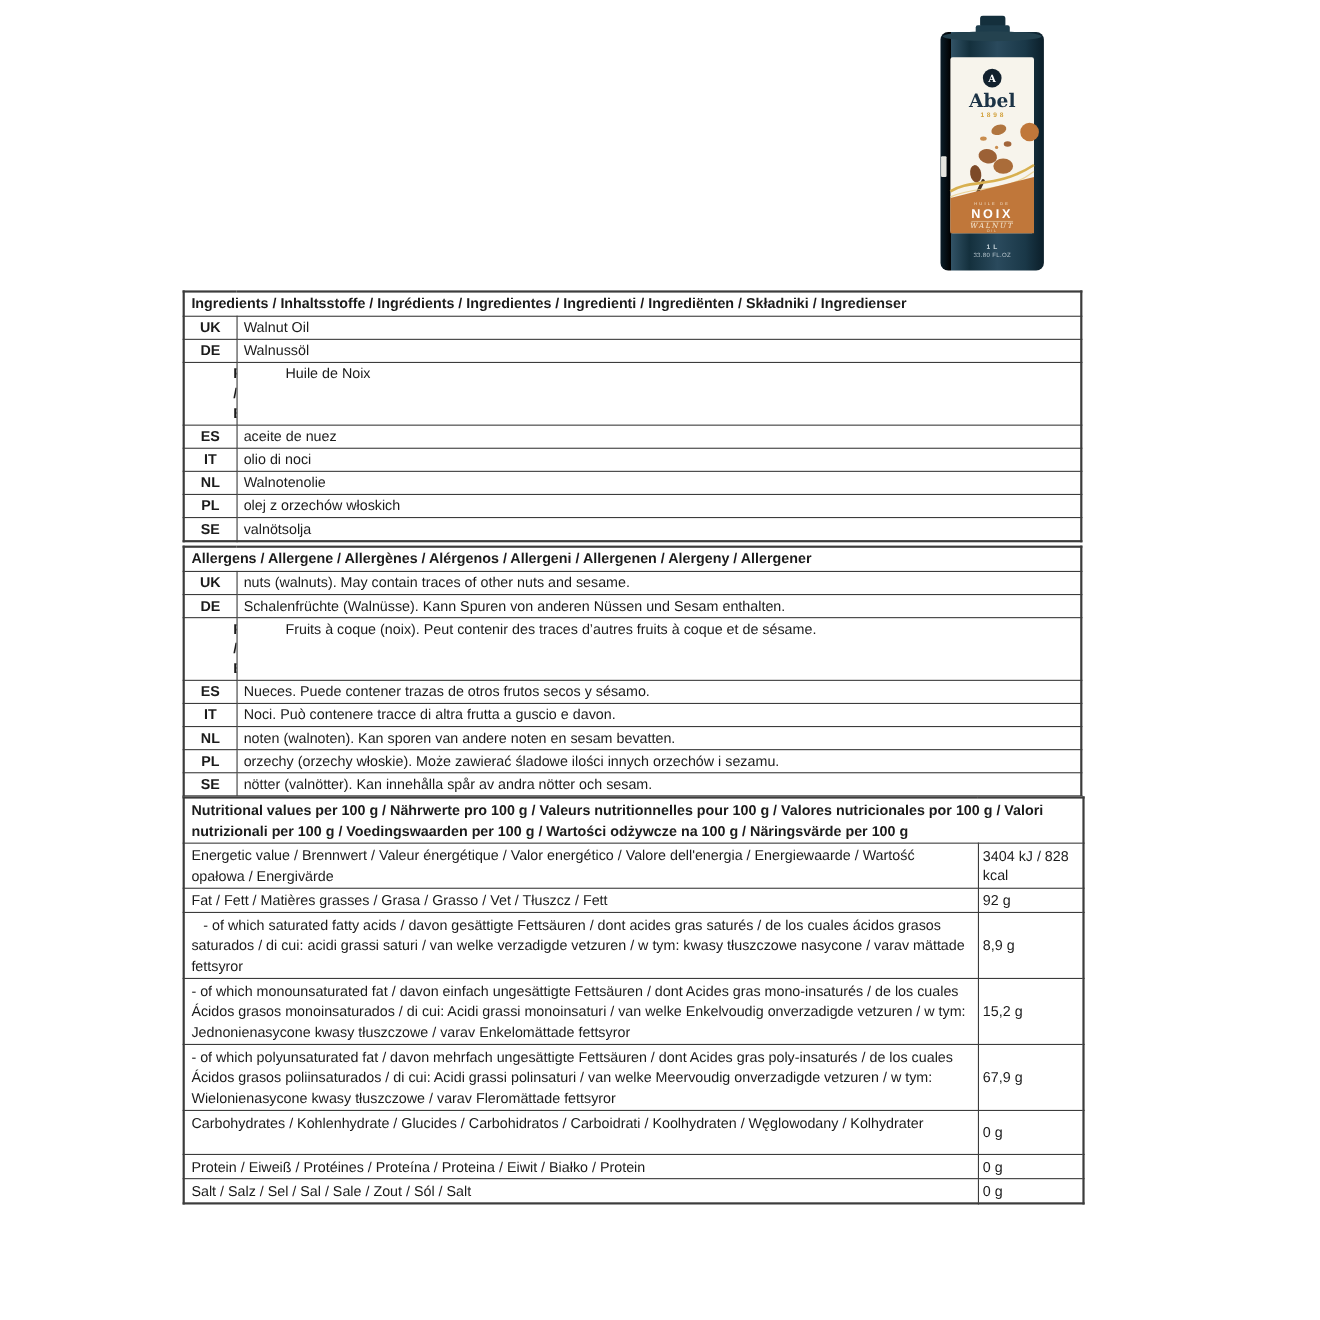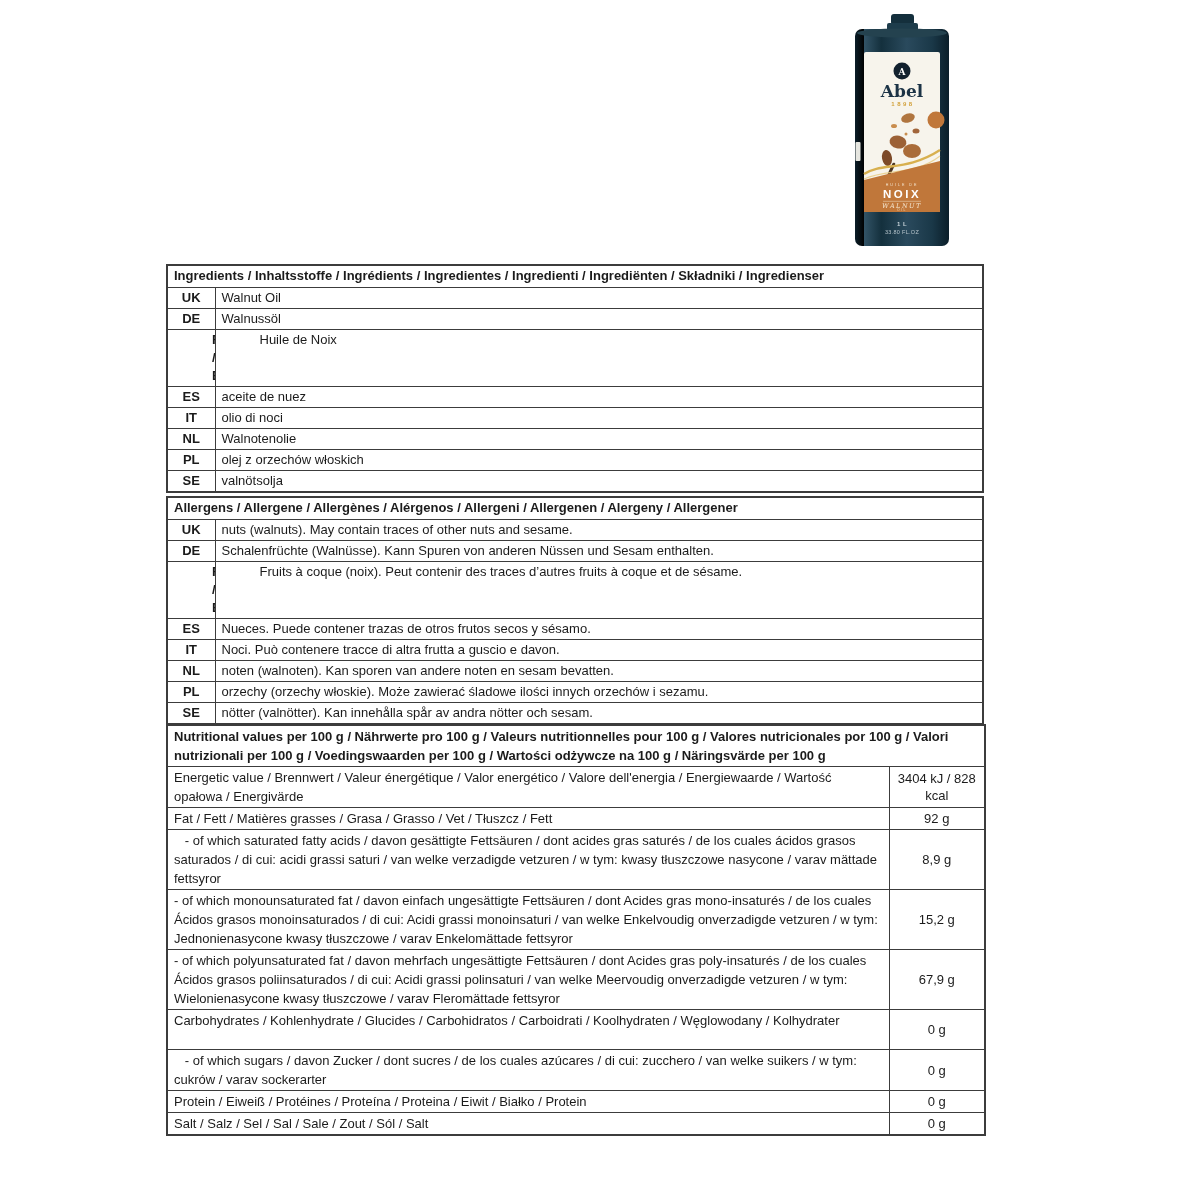--- a/index.html
+++ b/index.html
@@ -13,21 +13,21 @@
             padding:1px 6px;overflow:hidden;}
   table.tbl{border:2px solid #3c3c3c;}
   table.tbl th{text-align:left;font-weight:bold;height:19px;}
   td.code{text-align:center;font-weight:bold;white-space:pre-line;width:48px;}
   td.txt{white-space:pre-wrap;}
   tr.h19 td{height:17px;}
   tr.h38 td{height:36px;padding-left:44px;}
   
   #nutrition th{height:38px;line-height:19px;}
   #nutrition td.txt{line-height:19px;}
-  #nutrition td.num{text-align:center;vertical-align:middle;white-space:normal;
+  #nutrition td.num{vertical-align:middle;white-space:normal;
                     line-height:17px;padding:1px 4px;border-radius:13px;}
   tr.n40 td{height:38px;}
   tr.n20 td{height:18px;}
   tr.n58 td{height:56px;}
   tr.n39 td{height:37px;}
   
   #manufacturer td{font-weight:bold;height:20px;}
 
   
   .tin{position:absolute;left:854px;top:14px;width:96px;height:233px;margin:0;}
@@ -234,24 +234,20 @@
           <td class="num">15,2 g</td>
         </tr>
       <tr class="n58">
           <td class="txt">- of which polyunsaturated fat / davon mehrfach ungesättigte Fettsäuren / dont Acides gras poly-insaturés / de los cuales Ácidos grasos poliinsaturados / di cui: Acidi grassi polinsaturi / van welke Meervoudig onverzadigde vetzuren / w tym: Wielonienasycone kwasy tłuszczowe / varav Fleromättade fettsyror</td>
           <td class="num">67,9 g</td>
         </tr>
       <tr class="n39">
           <td class="txt">Carbohydrates / Kohlenhydrate / Glucides / Carbohidratos / Carboidrati / Koolhydraten / Węglowodany / Kolhydrater</td>
           <td class="num">0 g</td>
         </tr>
-      <tr class="n39">
-          <td class="txt">   - of which sugars / davon Zucker / dont sucres / de los cuales azúcares / di cui: zucchero / van welke suikers / w tym: cukrów / varav sockerarter</td>
-          <td class="num">0 g</td>
-        </tr>
       <tr class="n20">
           <td class="txt">Protein / Eiweiß / Protéines / Proteína / Proteina / Eiwit / Białko / Protein</td>
           <td class="num">0 g</td>
         </tr>
       <tr class="n20">
           <td class="txt">Salt / Salz / Sel / Sal / Sale / Zout / Sól / Salt</td>
           <td class="num">0 g</td>
         </tr>
     </tbody>
   </table>

